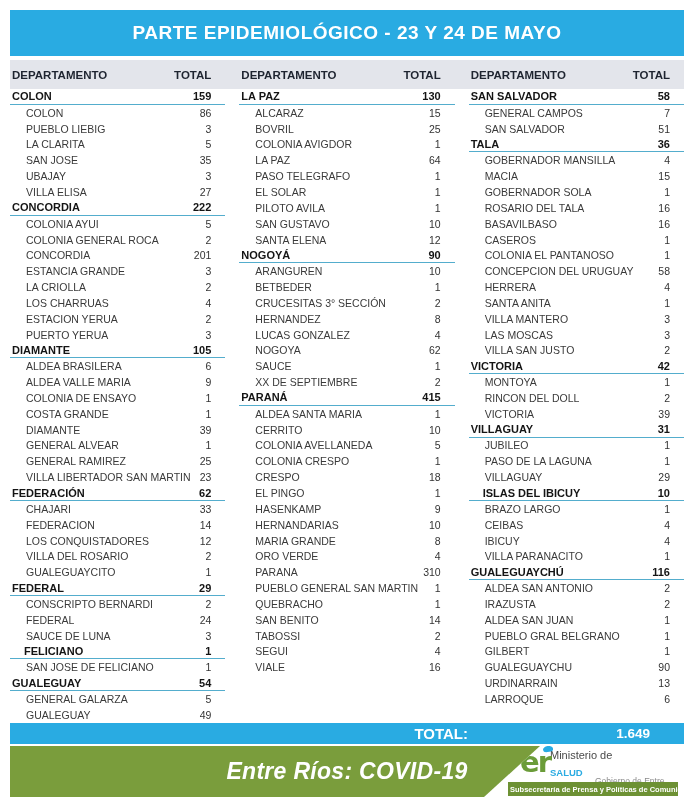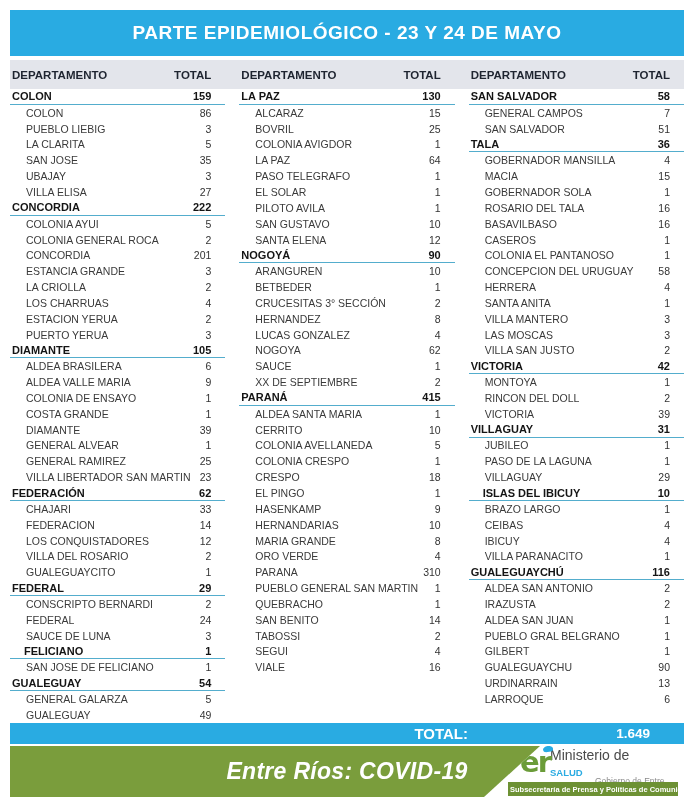--- a/index.html
+++ b/index.html
@@ -75,21 +75,21 @@
   .logo-row { display:flex; align-items:flex-start; gap:0; padding:3px 0 0 36px; }
   .er-mark {
     position:relative; font-weight:bold; font-size:29px; line-height:27px;
     color:#6b9c39; letter-spacing:-2px; font-family:"DejaVu Sans", sans-serif;
   }
   .er-dot {
     position:absolute; top:-3px; right:-3px; width:10px; height:6px;
     background:#29abe2; border-radius:50% 50% 40% 40%; transform:rotate(-8deg);
   }
   .ministry { display:flex; flex-direction:column; line-height:9.5px; padding-top:2px; }
-  .ministry .l1 { font-size:14px; color:#4a4a4a; }
+  .ministry .l1 { font-size:11px; color:#4a4a4a; }
   .ministry .l2 { font-size:9.5px; font-weight:bold; color:#29abe2;margin-top:7px; }
   .ministry .l3 { font-size:8.5px; color:#8a8a8a;margin-left:45px; }
   .sub-bar {
     position:absolute; left:24px; right:6px; bottom:1px;
     background:#6d9134; color:#fff; font-size:7.5px; font-weight:bold;
     text-align:center; padding:2.5px 2px; white-space:nowrap; overflow:hidden;
   }
 </style>
 </head>
 <body>

